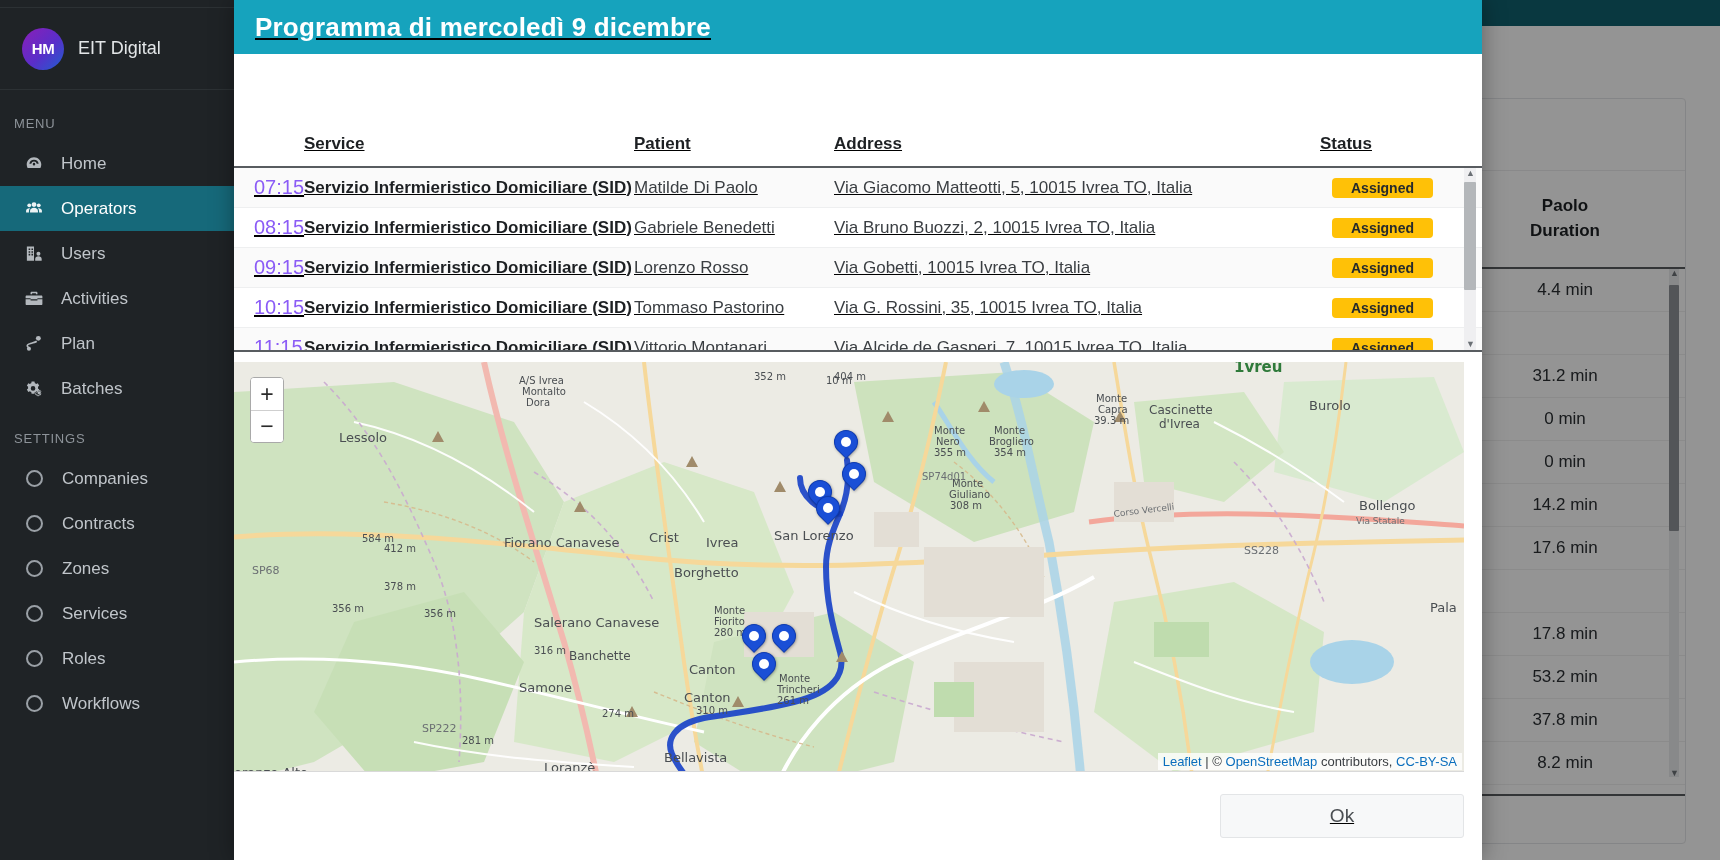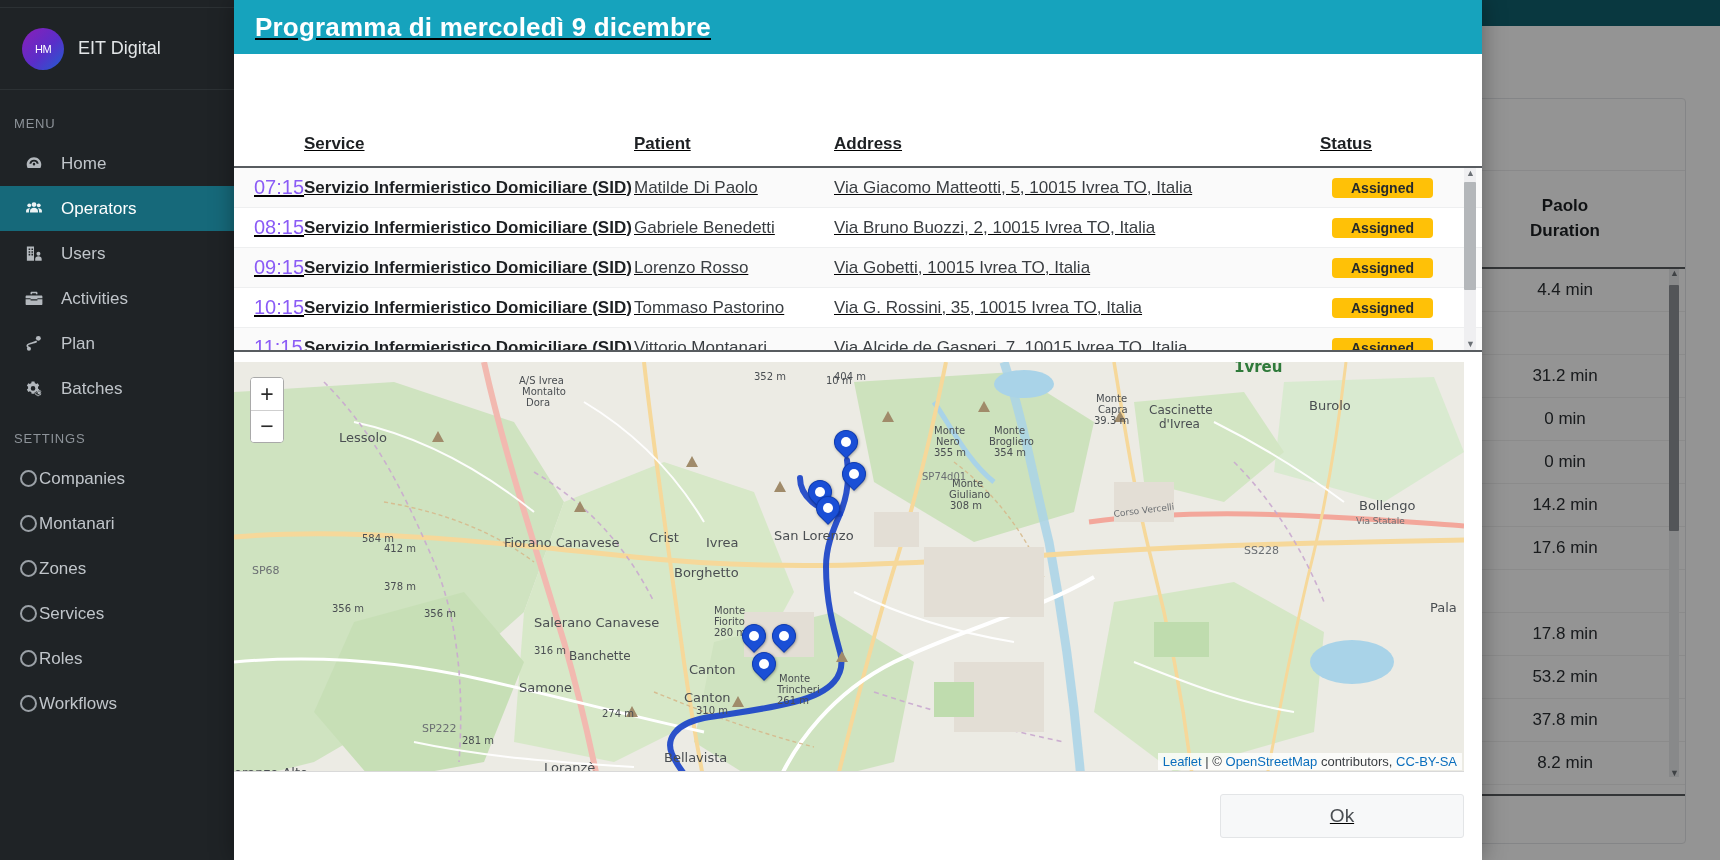--- a/index.html
+++ b/index.html
@@ -22,21 +22,21 @@
   }
   .brand {
     display: flex; align-items: center; gap: 14px;
     height: 82px; padding: 0 22px;
     border-bottom: 1px solid #2c3134;
   }
   .brand-logo {
     width: 42px; height: 42px; border-radius: 50%;
     background: linear-gradient(135deg,#8b1fb8 0%, #5a2ec9 55%, #1f5fd0 100%);
     display: flex; align-items: center; justify-content: center;
-    font-size: 11px; font-weight: 400; color: #fff; letter-spacing: -0.5px;
+    font-size: 15px; font-weight: 700; color: #fff; letter-spacing: -0.5px;
     flex: none;
     text-align: right;
   }
   .brand-name { font-size: 18px; color: #e3e6e8; font-weight: 400; }
 
   .menu-label {
     font-size: 13px; letter-spacing: .8px; color: #8d9399;
     padding: 26px 0 10px 14px; text-transform: uppercase;
   }
   .nav-item {
@@ -44,21 +44,21 @@
     height: 45px; padding: 0 14px 0 22px;
     font-size: 17px; color: #c0c5ca; cursor: pointer;
   }
   .nav-item.active { background: #16697a; color: #ffffff; }
   .nav-ico { width: 24px; height: 20px; flex: none; display:flex; align-items:center; justify-content:center; }
   .nav-ico svg { width: 22px; height: 19px; fill: currentColor; opacity: .92; }
   .radio-ico {
     width: 17px; height: 17px; border: 2px solid #9aa0a6;
     border-radius: 50%; flex: none;
   }
-  .settings-item { padding-left: 20px; gap: 2px; font-size: 17px; height: 45px;}
+  .settings-item { padding-left: 26px; gap: 19px; font-size: 17px; height: 45px;}
 
   
   .page {
     position: absolute; left: 234px; top: 0; right: 0; height: 860px;
     background: #ffffff;
   }
   .page-topbar { height: 26px; background: #11616f; }
   .breadcrumb {
     padding: 20px 0 0 26px; font-size: 19px; color: #55595e;
     white-space: nowrap;
@@ -294,21 +294,21 @@
     </div>
 
     <div class="menu-label" style="padding-top:20px;">SETTINGS</div>
 
     <div class="nav-item settings-item">
       <span class="radio-ico"></span>
       <span>Companies</span>
     </div>
     <div class="nav-item settings-item">
       <span class="radio-ico"></span>
-      <span>Montanari</span>
+      <span>Contracts</span>
     </div>
     <div class="nav-item settings-item">
       <span class="radio-ico"></span>
       <span>Zones</span>
     </div>
     <div class="nav-item settings-item">
       <span class="radio-ico"></span>
       <span>Services</span>
     </div>
     <div class="nav-item settings-item">

